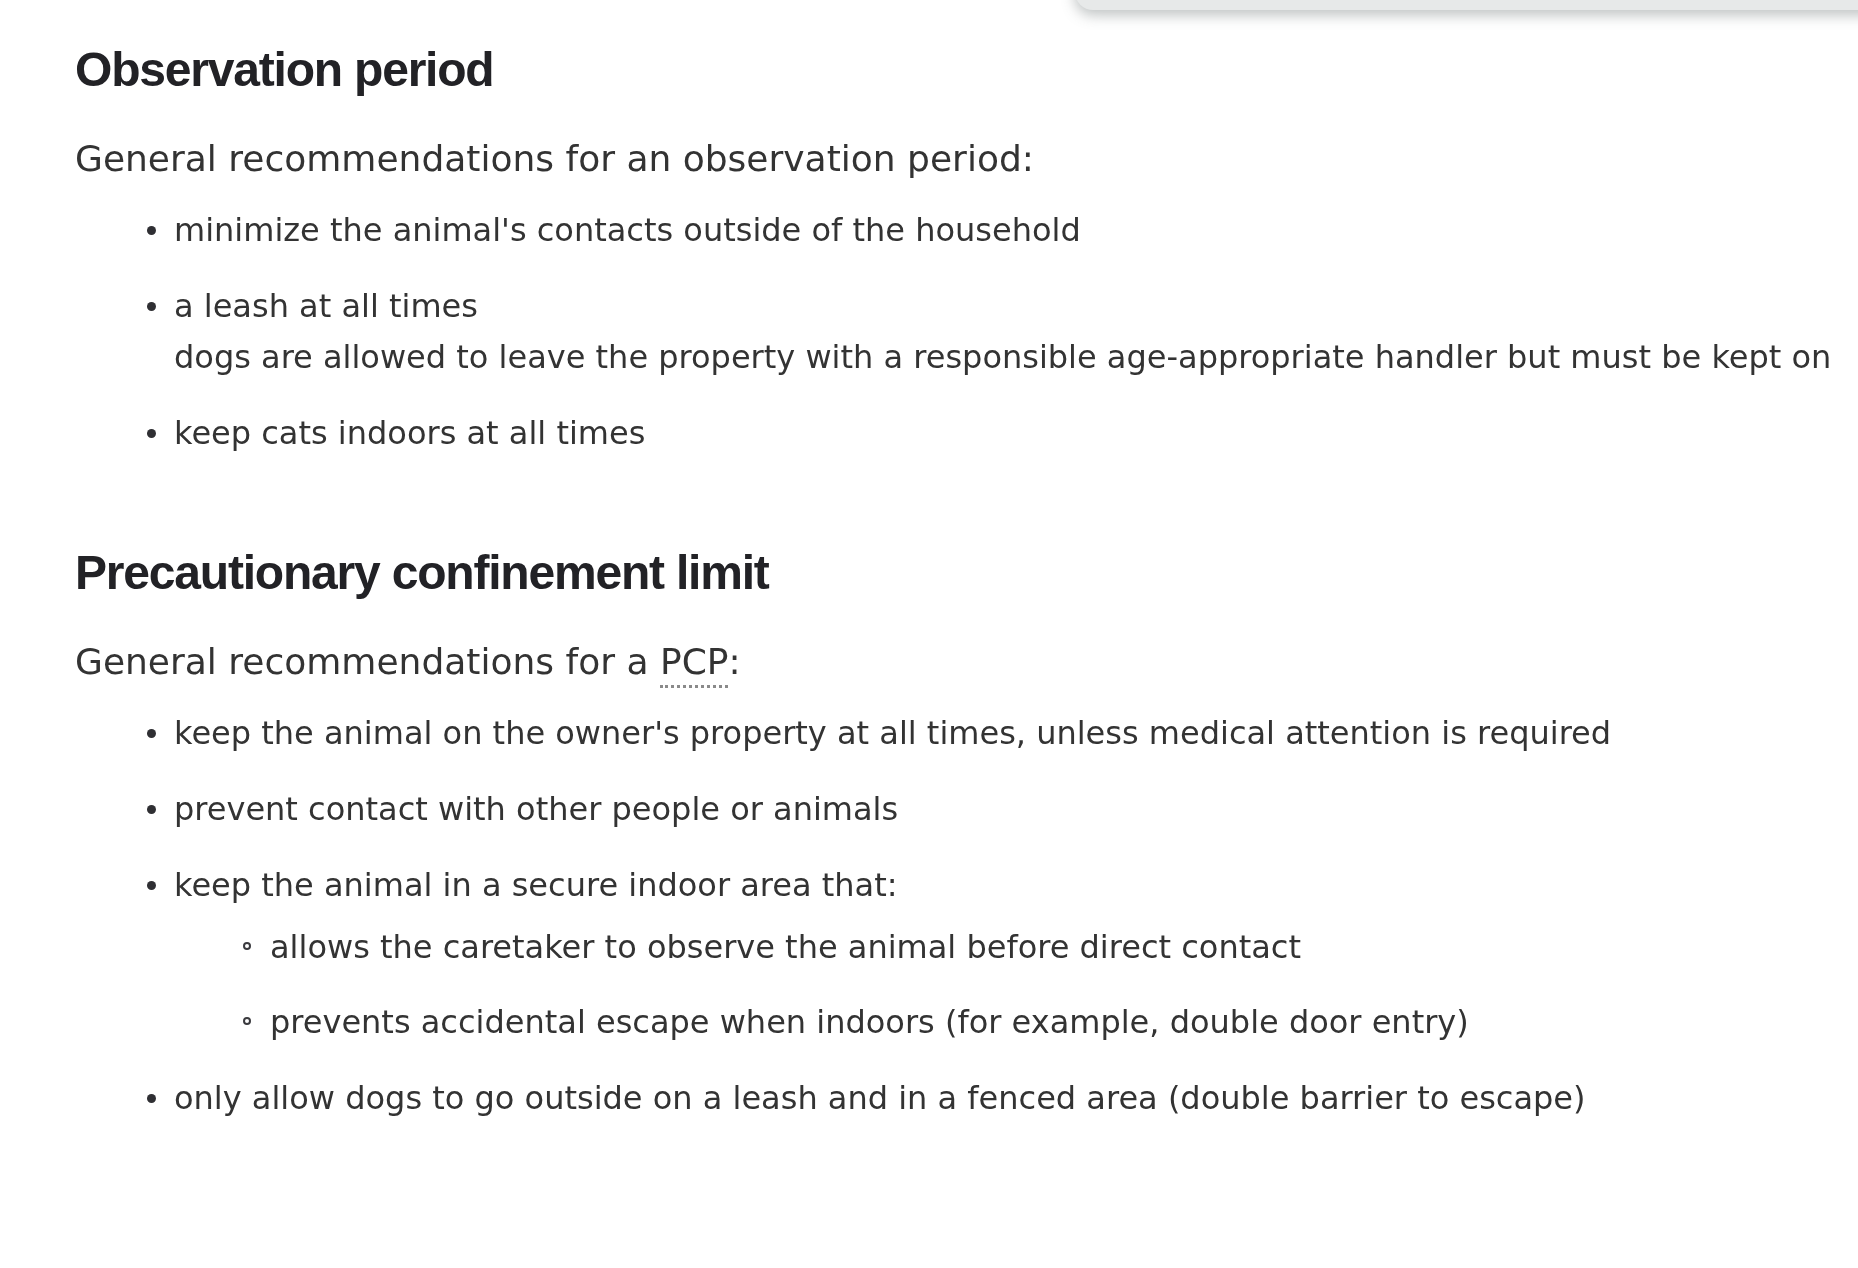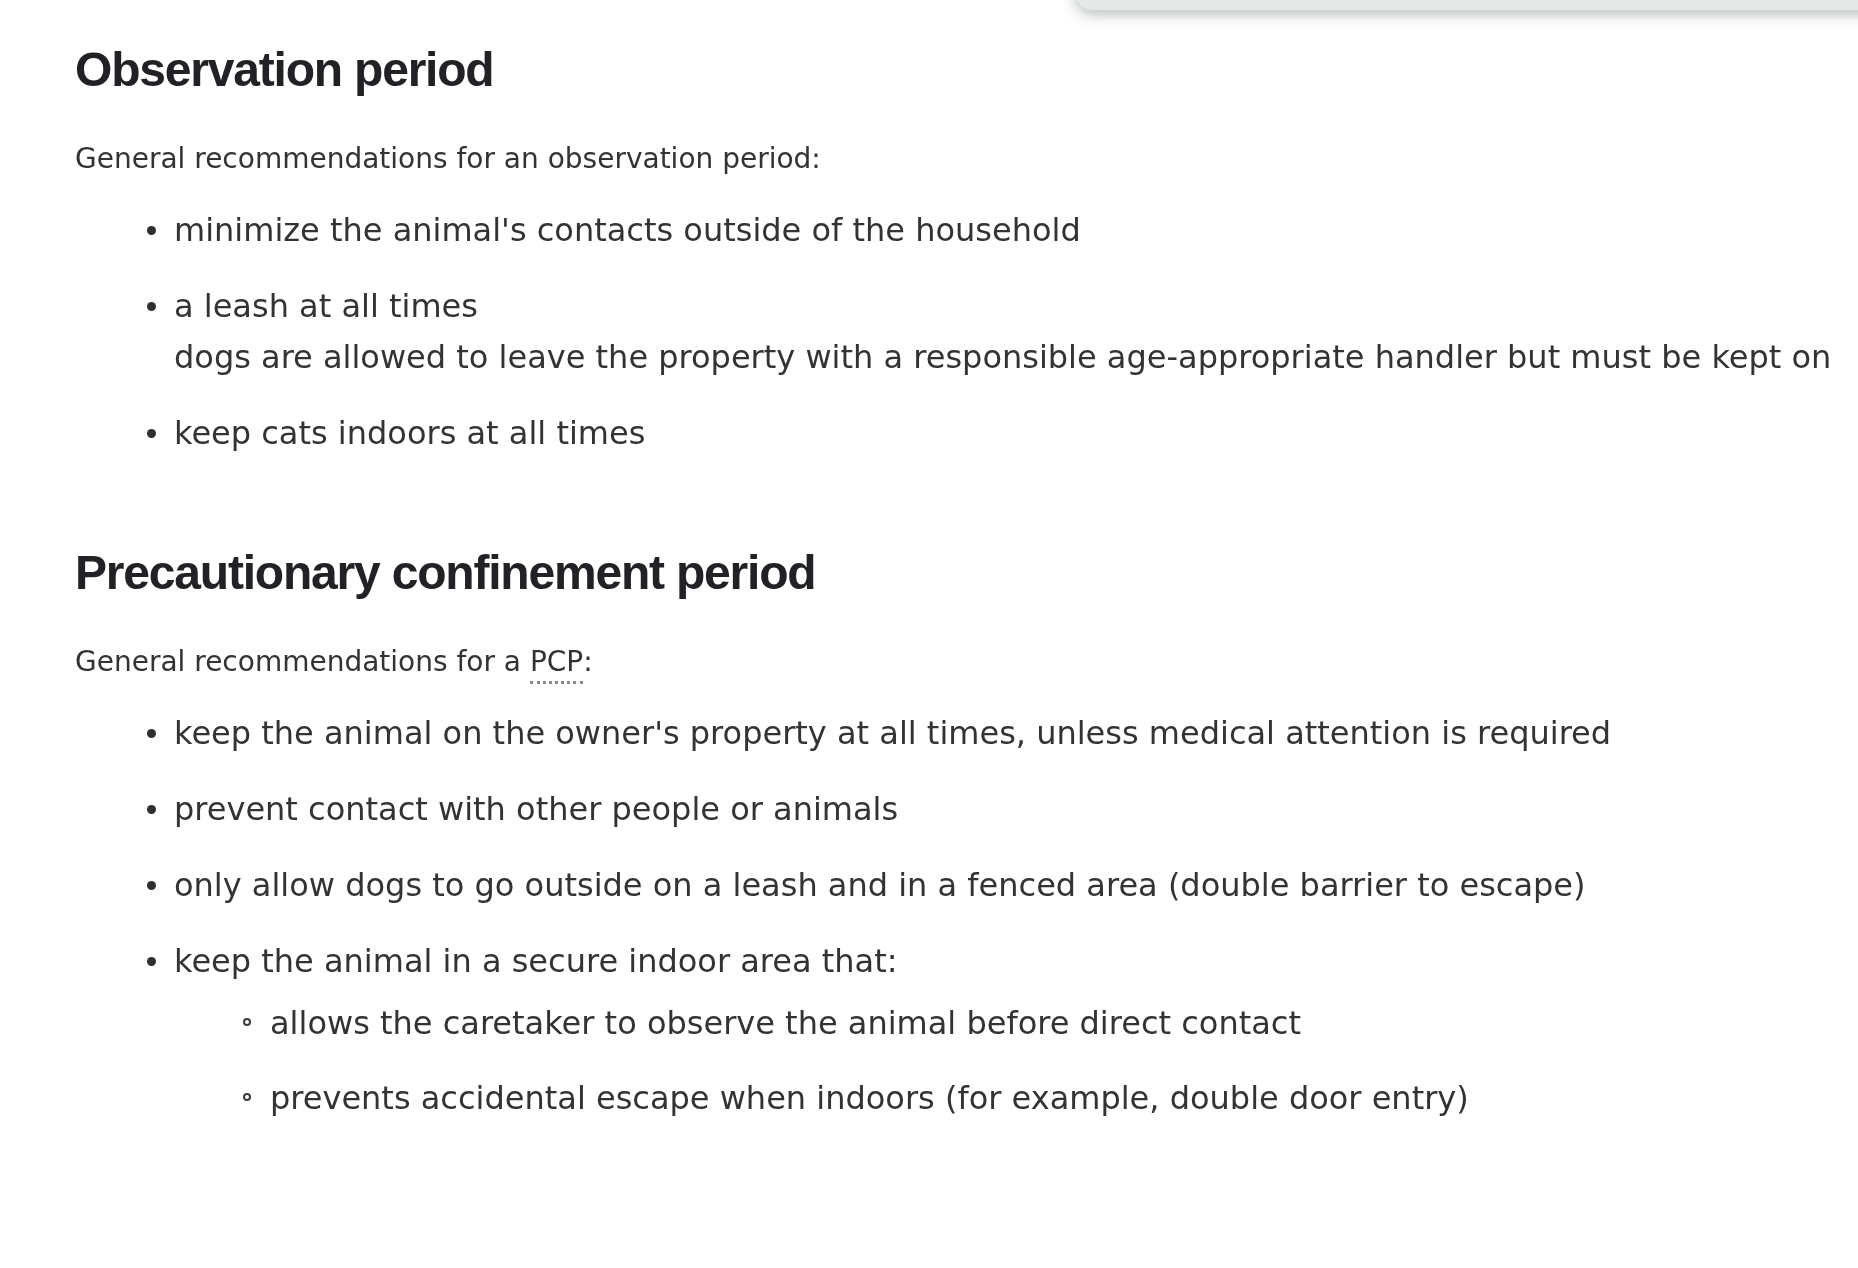--- a/index.html
+++ b/index.html
@@ -40,21 +40,21 @@
     letter-spacing: -1.2px;
     color: #222226;
     margin: 0 0 42px 0;
   }
 
   section.second h2 {
     margin-top: 88px;
   }
 
   p.intro {
-    font-size: 28px;
+    font-size: 36px;
     line-height: 40px;
     margin: 0 0 26px 0;
     color: #333333;
   }
 
   abbr.defn {
     text-decoration: none;
     border-bottom: 3px dotted #8a8a8a;
     padding-bottom: 3px;
     cursor: help;
@@ -136,41 +136,41 @@
         <span class="ln">a leash at all times</span>
         <span class="ln">dogs are allowed to leave the property with a responsible age-appropriate handler but must be kept on</span>
       </li>
       <li>
         <span class="ln">keep cats indoors at all times</span>
       </li>
     </ul>
   </section>
 
   <section class="second">
-    <h2>Precautionary confinement period</h2>
+    <h2>Precautionary confinement limit</h2>
 
     <p class="intro"><span>General recommendations for a </span><abbr class="defn">PCP</abbr><span>:</span></p>
 
     <ul class="blist">
       <li>
         <span class="ln">keep the animal on the owner's property at all times, unless medical attention is required</span>
       </li>
       <li>
         <span class="ln">prevent contact with other people or animals</span>
-      </li>
-      <li>
-        <span class="ln">only allow dogs to go outside on a leash and in a fenced area (double barrier to escape)</span>
       </li>
       <li>
         <span class="ln">keep the animal in a secure indoor area that:</span>
         <ul>
           <li>
             <span class="ln">allows the caretaker to observe the animal before direct contact</span>
           </li>
           <li>
             <span class="ln">prevents accidental escape when indoors (for example, double door entry)</span>
           </li>
         </ul>
       </li>
+      <li>
+        <span class="ln">only allow dogs to go outside on a leash and in a fenced area (double barrier to escape)</span>
+      </li>
     </ul>
   </section>
 
 </div>
 
 </body></html>

